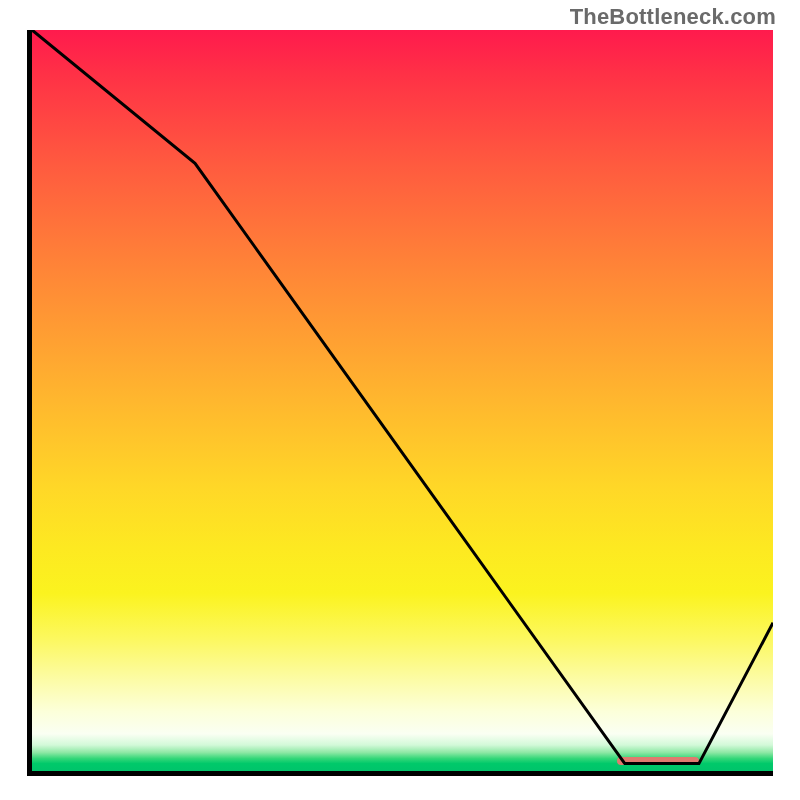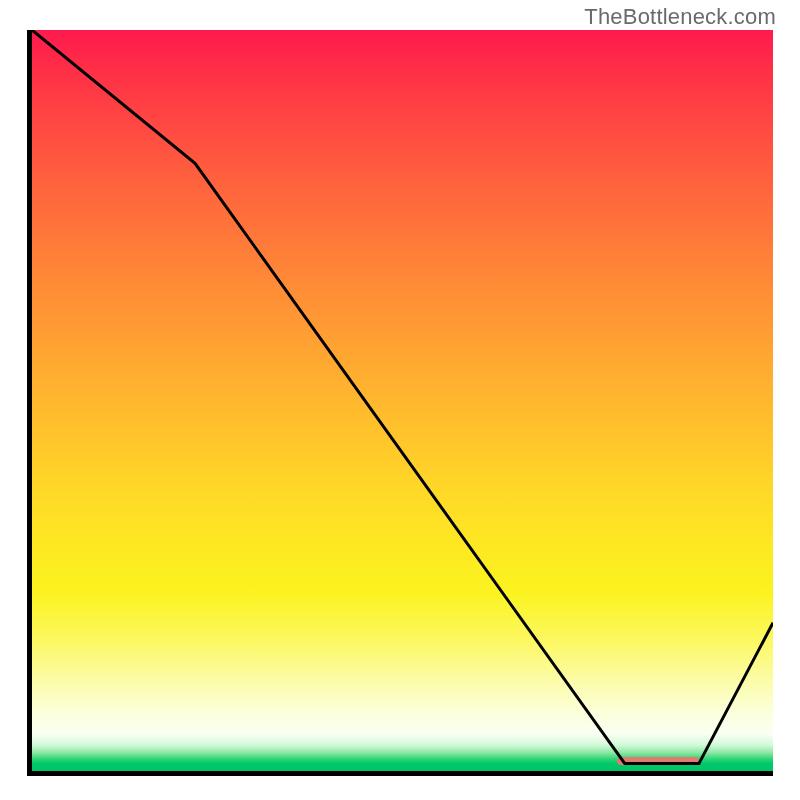--- a/index.html
+++ b/index.html
@@ -9,21 +9,21 @@
     background: #ffffff;
     position: relative;
     font-family: Arial, Helvetica, sans-serif;
     overflow: hidden;
   }
   .attribution {
     position: absolute;
     top: 4px;
     right: 24px;
     font-size: 22px;
-    font-weight: normal;
+    font-weight: bold;
     color: #6a6a6a;
     letter-spacing: 0.2px;
   }
   .plot-area {
     position: absolute;
     left: 27px;
     top: 30px;
     width: 746px;
     height: 746px;
     border-left: 5px solid #000;

